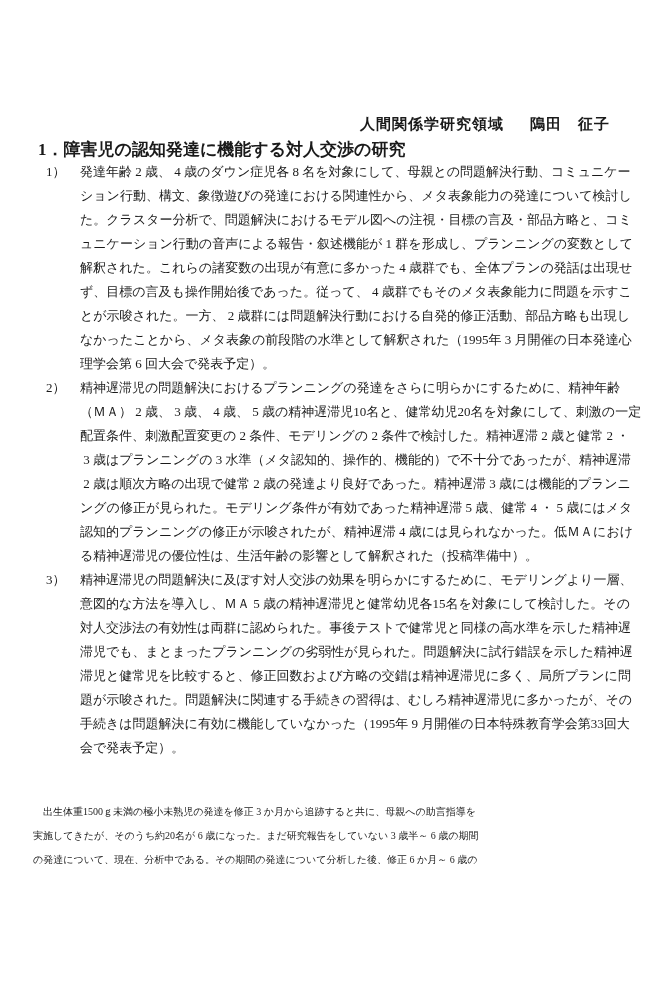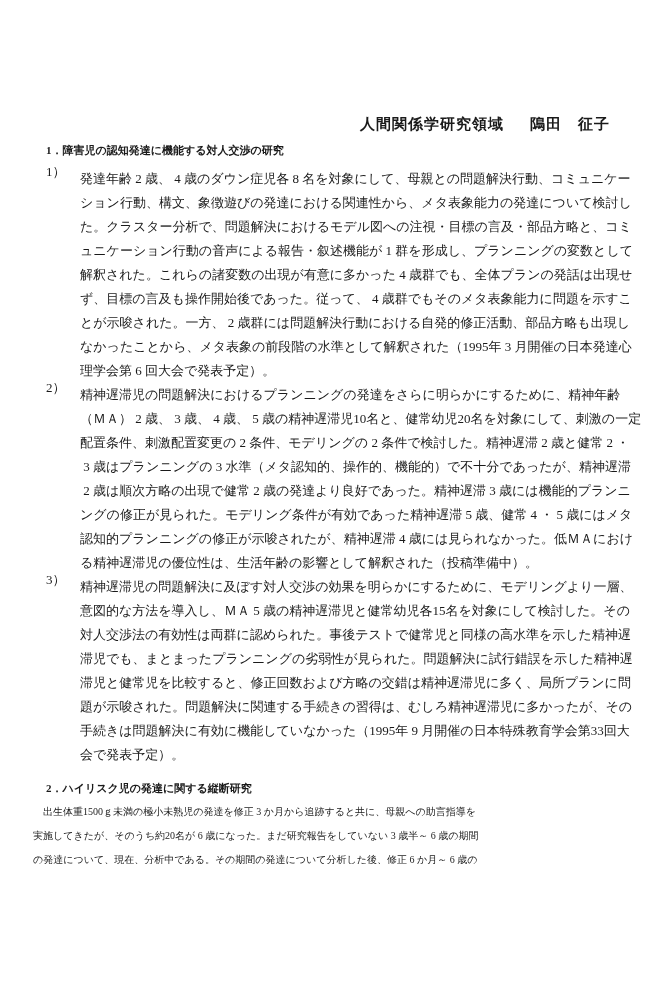--- a/index.html
+++ b/index.html
@@ -24,22 +24,22 @@
     font-weight: bold;
     font-size: 15px;
     letter-spacing: 1px;
     white-space: pre;
   }
   .header .author {
     margin-left: 26px;
   }
   .section-heading {
     position: absolute;
-    left: 46px;
-    font-size: 11px;
+    left: 38px;
+    font-size: 17px;
     font-weight: 600;
     line-height: 24px;
     white-space: pre;
   }
   .heading-1 { top: 138px; }
   .heading-2 { top: 776px; }
   .list-item {
     position: absolute;
     left: 46px;
     right: 0;
@@ -52,21 +52,20 @@
   .item-2 { top: 376px; }
   .item-3 { top: 568px; }
   .marker {
     flex: none;
     width: 34px;
     white-space: pre;
   }
   .item-text {
     flex: 1;
     white-space: pre-wrap;
-    margin-top: 7px;
   }
   .para {
     position: absolute;
     left: 33px;
     right: 4px;
     top: 800px;
     font-size: 10px;
     line-height: 24px;
     white-space: pre-wrap;
   }
@@ -121,21 +120,20 @@
     <div class="item-text">精神遅滞児の問題解決に及ぼす対人交渉の効果を明らかにするために、モデリングより一層、
 意図的な方法を導入し、ＭＡ 5 歳の精神遅滞児と健常幼児各15名を対象にして検討した。その
 対人交渉法の有効性は両群に認められた。事後テストで健常児と同様の高水準を示した精神遅
 滞児でも、まとまったプランニングの劣弱性が見られた。問題解決に試行錯誤を示した精神遅
 滞児と健常児を比較すると、修正回数および方略の交錯は精神遅滞児に多く、局所プランに問
 題が示唆された。問題解決に関連する手続きの習得は、むしろ精神遅滞児に多かったが、その
 手続きは問題解決に有効に機能していなかった（1995年 9 月開催の日本特殊教育学会第33回大
 会で発表予定）。</div>
   </div>
 
-  <div class="section-heading heading-2">2．ハイリスク児の発達に関する縦断研究</div>
 
   <div class="para">　出生体重1500ｇ未満の極小未熟児の発達を修正 3 か月から追跡すると共に、母親への助言指導を
 実施してきたが、そのうち約20名が 6 歳になった。まだ研究報告をしていない 3 歳半～ 6 歳の期間
 の発達について、現在、分析中である。その期間の発達について分析した後、修正 6 か月～ 6 歳の
 期間の発達パターンを検討する予定である（1995年 9 月開催の日本特殊教育学会第33回大会、日本
 教育心理学会第37回総会で発表予定）。</div>
 
   <div class="footer">
     <span>―4―</span>
   </div>

